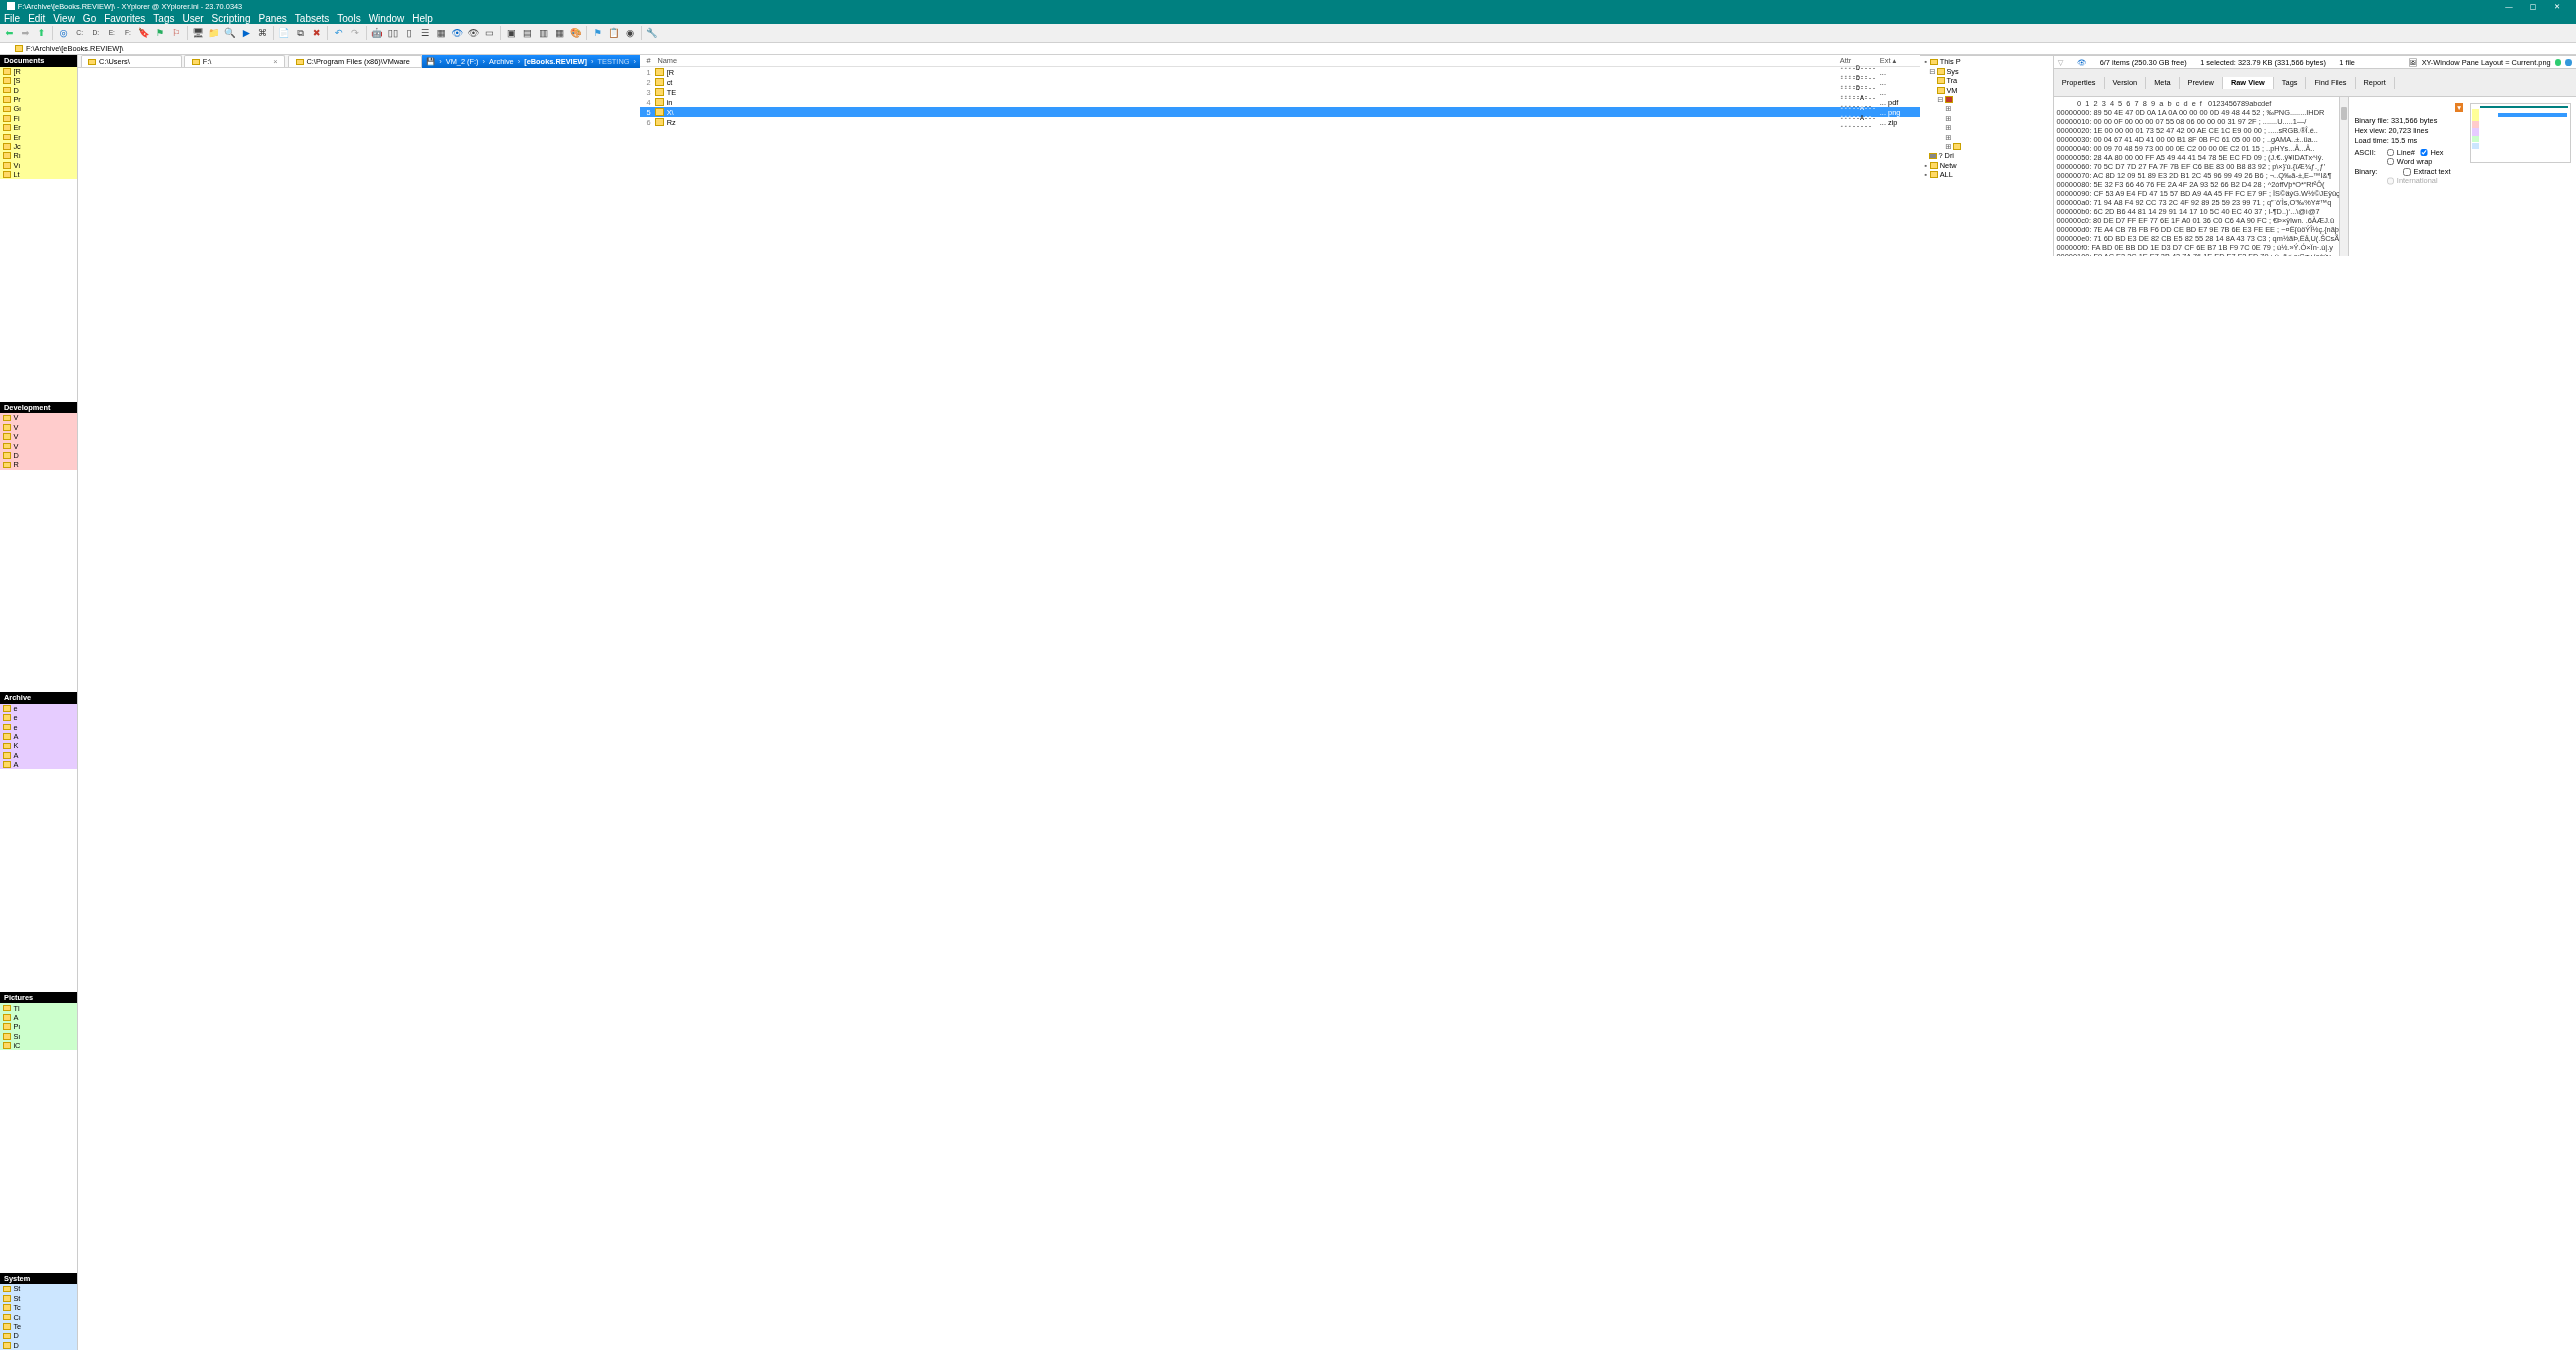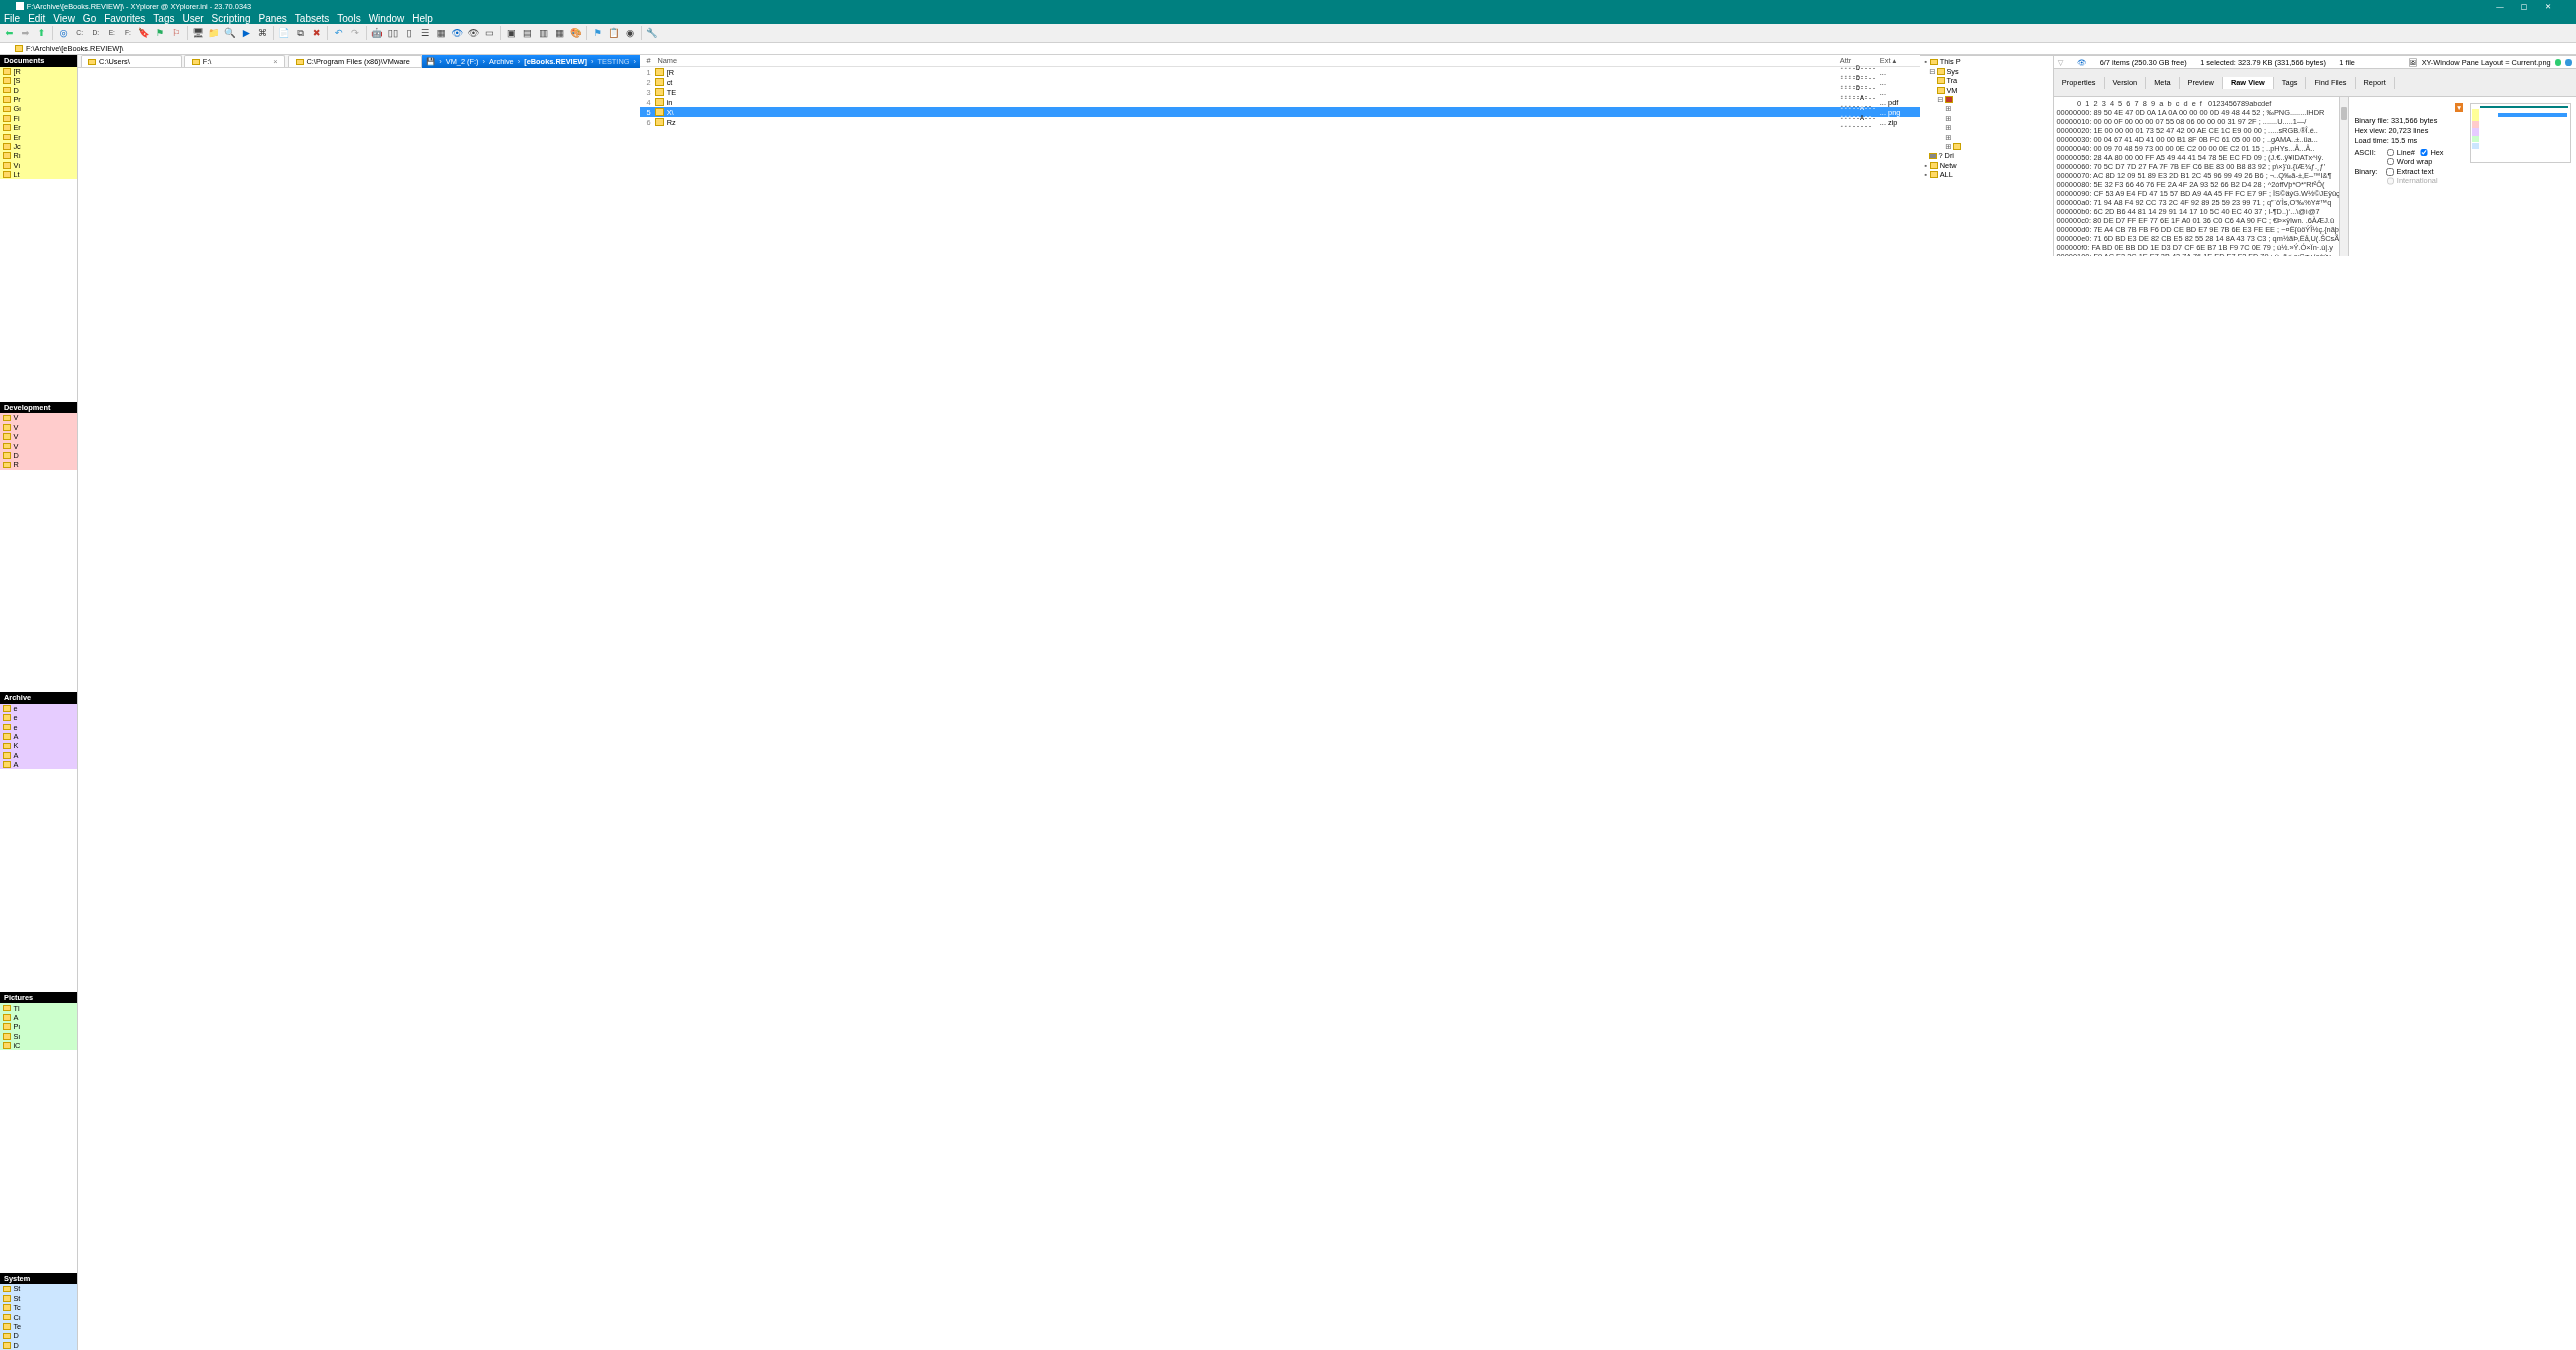--- a/index.html
+++ b/index.html
@@ -1,19 +1,19 @@
 <!DOCTYPE html>
 <html><head>
 <meta charset="utf-8">
 <style>
 * { margin: 0; padding: 0; box-sizing: border-box; font-family: "Segoe UI", Tahoma, sans-serif; font-size: 7.4px; }
 html, body { width: 100%; height: 100%; overflow: hidden; background: #fff; }
 
 
-.titlebar { height: 12px; background: #008080; color: #fff; display: flex; align-items: center; padding: 0 16px; }
+.titlebar { height: 12px; background: #008080; color: #fff; display: flex; align-items: center; padding: 0 7px; }
 .titlebar .icon { width: 8px; height: 8px; background: #fff; margin-right: 2.7px; }
 .titlebar .title { flex: 1; font-size: 7.4px; }
 .titlebar .winbtns { display: flex; gap: 8px; padding-right: 4px; }
 .titlebar .winbtn { width: 16px; text-align: center; color: #fff; cursor: default; }
 
 
 .menubar { height: 12px; background: #008080; color: #fff; display: flex; align-items: center; padding: 0 4px; gap: 8px; }
 .menubar span { font-size: 10px; }
 
 
@@ -591,21 +591,21 @@
                     <span>Hex</span>
                   </label>
               </div>
               <div style="display:flex;gap:5.4px;align-items:center">
                 <span style="width:27px"></span>
                 <label>
                     <input type="checkbox" style="">
                     <span>Word wrap</span>
                   </label>
               </div>
-              <div style="display:flex;gap:5px;margin-top:1.3px;align-items:center">
+              <div style="display:flex;gap:22px;margin-top:1.3px;align-items:center">
                 <span style="width:27px">Binary:</span>
                 <label>
                     <input type="checkbox" style="">
                     <span>Extract text</span>
                   </label>
               </div>
               <div style="display:flex;gap:5.4px;align-items:center">
                 <span style="width:27px"></span>
                 <label style="color:#aaa">
                     <input type="checkbox" disabled="" style="">

